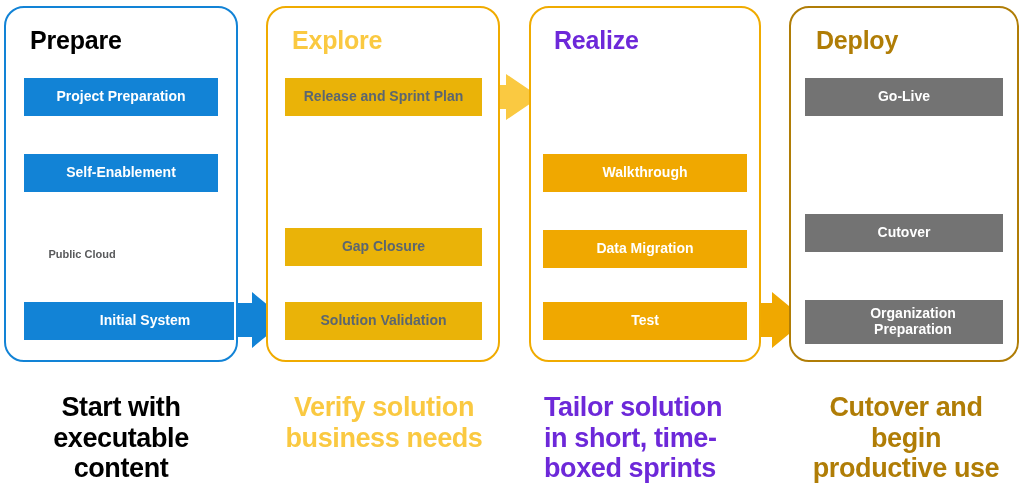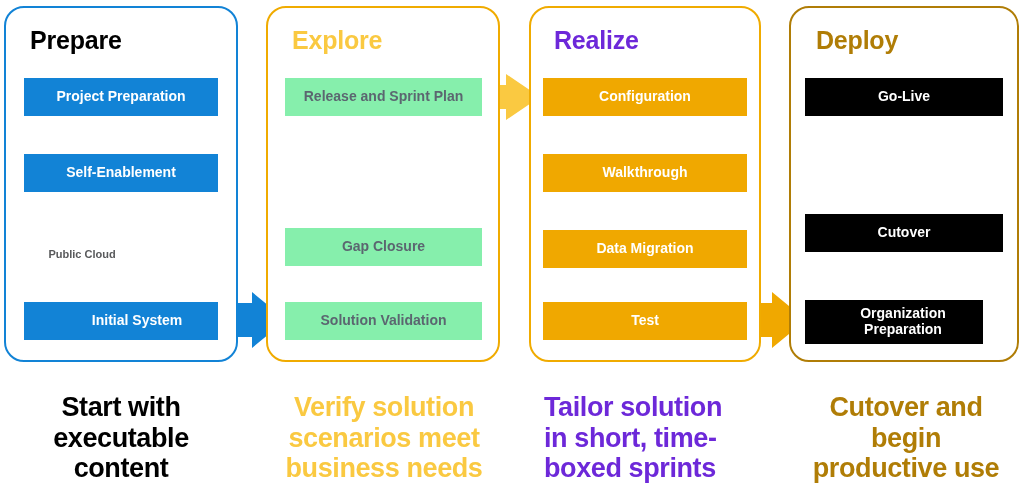--- a/index.html
+++ b/index.html
@@ -49,23 +49,23 @@
     letter-spacing: -0.4px;
   }
 
   
   .c-prepare-border { border-color: #1283d6; }
   .c-explore-border { border-color: #f0ab00; }
   .c-realize-border { border-color: #f0ab00; }
   .c-deploy-border  { border-color: #b07d06; }
 
   .bg-prepare { background: #1283d6; }
-  .bg-explore { background: #86efac; }
+  .bg-explore { background: #eab308; }
   .bg-realize { background: #f0a800; }
-  .bg-deploy  { background: #000000; }
+  .bg-deploy  { background: #737373; }
 
   .t-prepare { color: #000000; }
   .t-explore { color: #fac941; }
   .t-realize { color: #6d28d9; }
   .t-deploy  { color: #b07d06; }
 
   svg.layer {
     position: absolute; left: 0; top: 0;
     width: 1024px; height: 501px;
     pointer-events: none;
@@ -179,60 +179,58 @@
              C 921 228 925 231 930 231
              L 948 231
              L 948 199 Z" fill="none" stroke="#b07d06" stroke-width="4.2" stroke-linejoin="round" stroke-linecap="round"></path>
   </svg>
 
   <div class="panel c-prepare-border" style="left:4px; top:6px; width:234px; height:356px;"></div>
   <div class="panel-title t-prepare" style="left:30px; top:26px;">Prepare</div>
 
   <div class="stepbox bg-prepare" style="left:24px; top:78px; width:194px; height:38px;">Project Preparation</div>
   <div class="stepbox bg-prepare" style="left:24px; top:154px; width:194px; height:38px;">Self-Enablement</div>
-  <div class="stepbox bg-prepare" style="left:24px; top:302px; width:194px; height:38px;padding-left:32px;">Initial System</div>
+  <div class="stepbox bg-prepare" style="left:24px; top:302px; width:210px; height:38px;padding-left:32px;">Initial System</div>
 
   <div class="cloud-label" style="left:32px; top:248px; width:100px; text-align:center;">Public Cloud</div>
 
   <div class="panel c-explore-border" style="left:266px; top:6px; width:234px; height:356px;"></div>
   <div class="panel-title t-explore" style="left:292px; top:26px;">Explore</div>
 
   <div class="stepbox bg-explore grey-text" style="left:285px; top:78px; width:197px; height:38px;">Release and Sprint Plan</div>
   <div class="stepbox bg-explore grey-text" style="left:285px; top:228px; width:197px; height:38px;">Gap Closure</div>
   <div class="stepbox bg-explore grey-text" style="left:285px; top:302px; width:197px; height:38px;">Solution Validation</div>
 
   <div class="panel c-realize-border" style="left:529px; top:6px; width:232px; height:356px;"></div>
   <div class="panel-title t-realize" style="left:554px; top:26px;">Realize</div>
 
-  <div class="stepbox bg-realize" style="left:543px; top:78px; width:204px; height:38px;">Configuration</div>
   <div class="stepbox bg-realize" style="left:543px; top:154px; width:204px; height:38px;">Walkthrough</div>
   <div class="stepbox bg-realize" style="left:543px; top:230px; width:204px; height:38px;">Data Migration</div>
   <div class="stepbox bg-realize" style="left:543px; top:302px; width:204px; height:38px;">Test</div>
 
   <div class="panel c-deploy-border" style="left:789px; top:6px; width:230px; height:356px;"></div>
   <div class="panel-title t-deploy" style="left:816px; top:26px;">Deploy</div>
 
   <div class="stepbox bg-deploy" style="left:805px; top:78px; width:198px; height:38px;">Go-Live</div>
   <div class="stepbox bg-deploy" style="left:805px; top:214px; width:198px; height:38px;">Cutover</div>
-  <div class="stepbox bg-deploy" style="left:805px; top:300px; width:178px; height:44px;padding-left:18px;">
+  <div class="stepbox bg-deploy" style="left:805px; top:300px; width:198px; height:44px;padding-left:18px;">
     <span>
         <div>Organization</div>
         <div>Preparation</div>
       </span>
   </div>
 
   <div class="caption t-prepare" style="left:10px; top:392px; width:222px;">
     <div>Start with</div>
     <div>executable</div>
     <div>content</div>
   </div>
 
   <div class="caption t-explore" style="left:264px; top:392px; width:240px;">
     <div>Verify solution</div>
-    <div>scenarios meet</div>
     <div>business needs</div>
   </div>
 
   <div class="caption t-realize" style="left:528px; top:392px; width:232px; text-align:left; padding-left:16px;">
     <div>Tailor solution</div>
     <div>in short, time-</div>
     <div>boxed sprints</div>
   </div>
 
   <div class="caption t-deploy" style="left:790px; top:392px; width:232px;">

